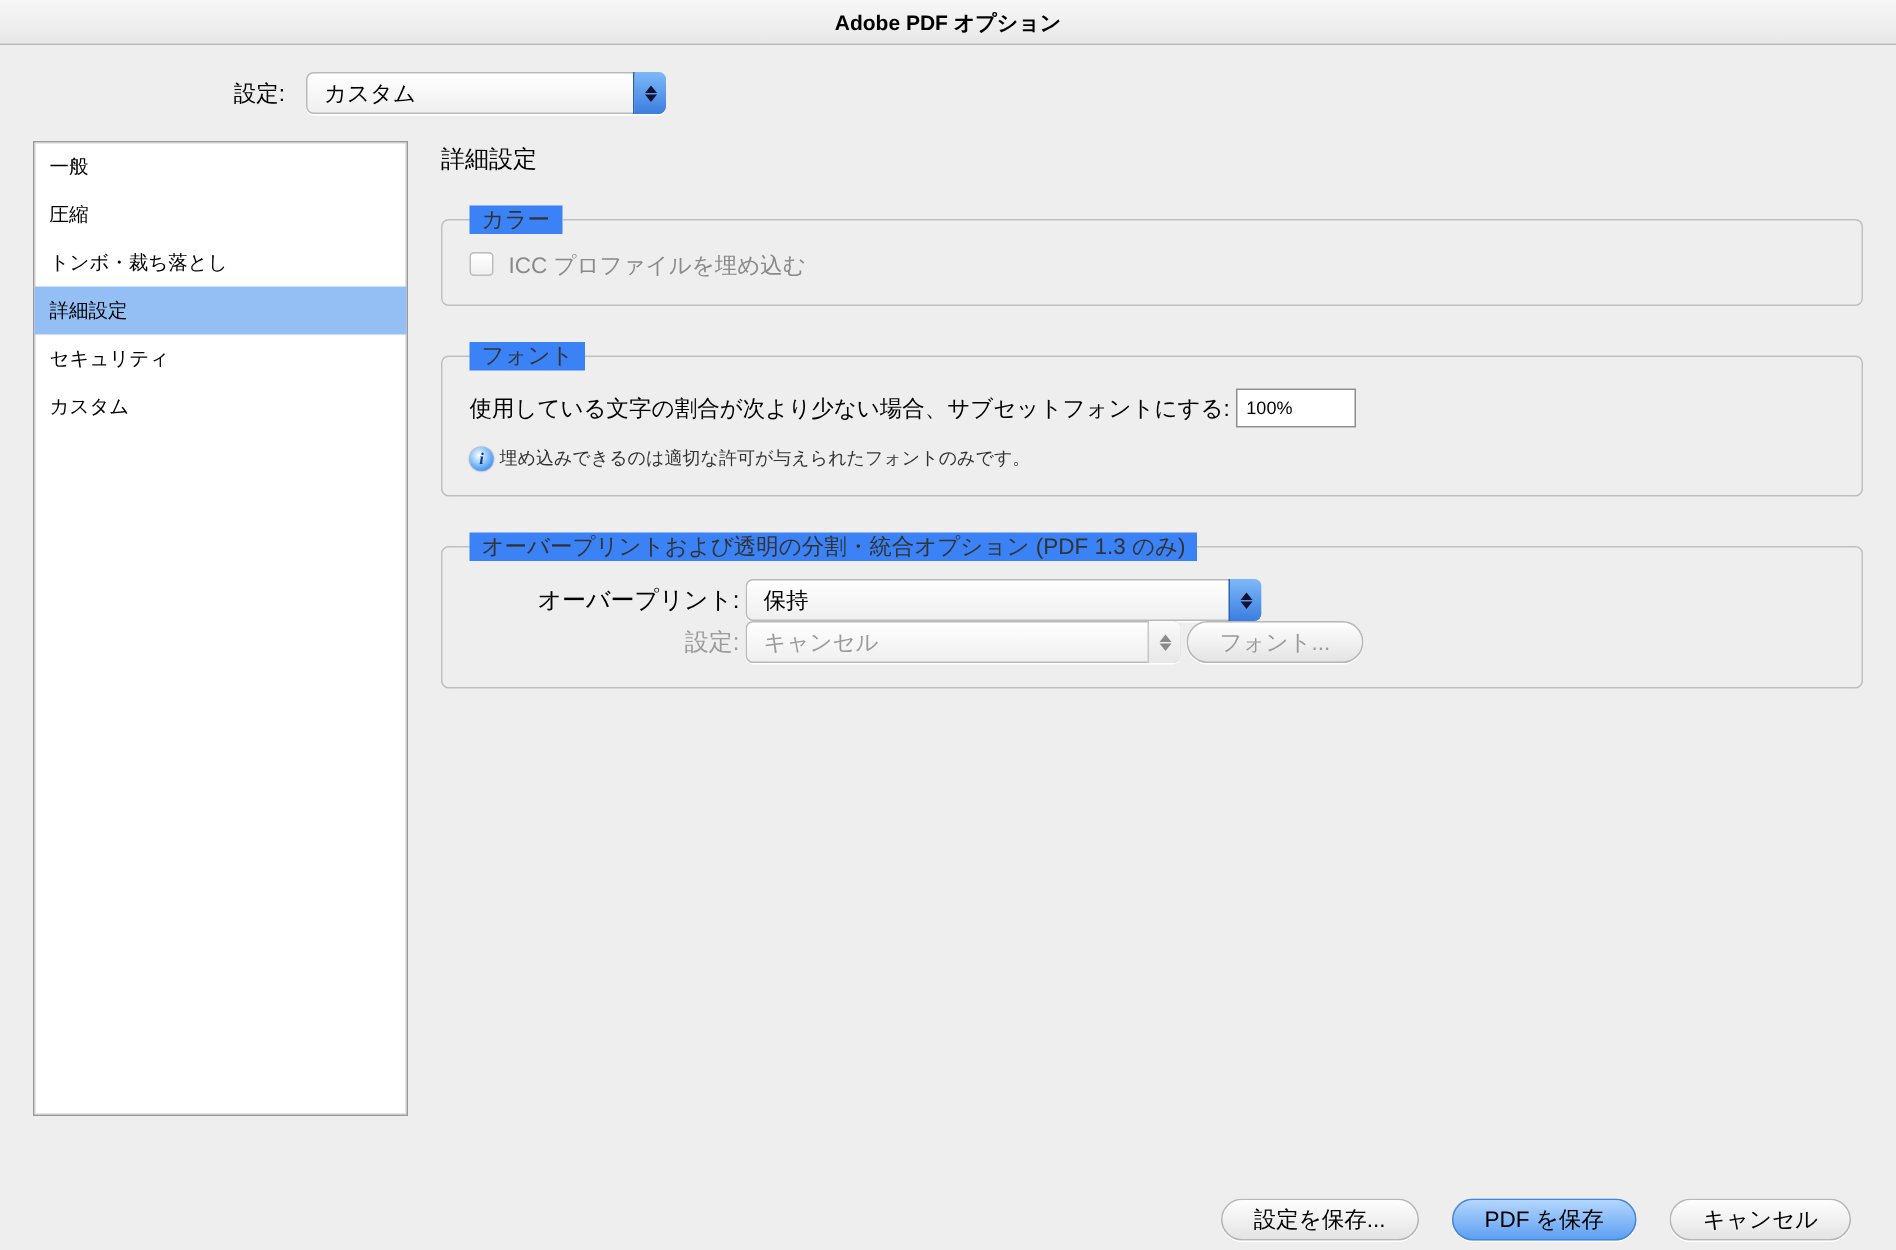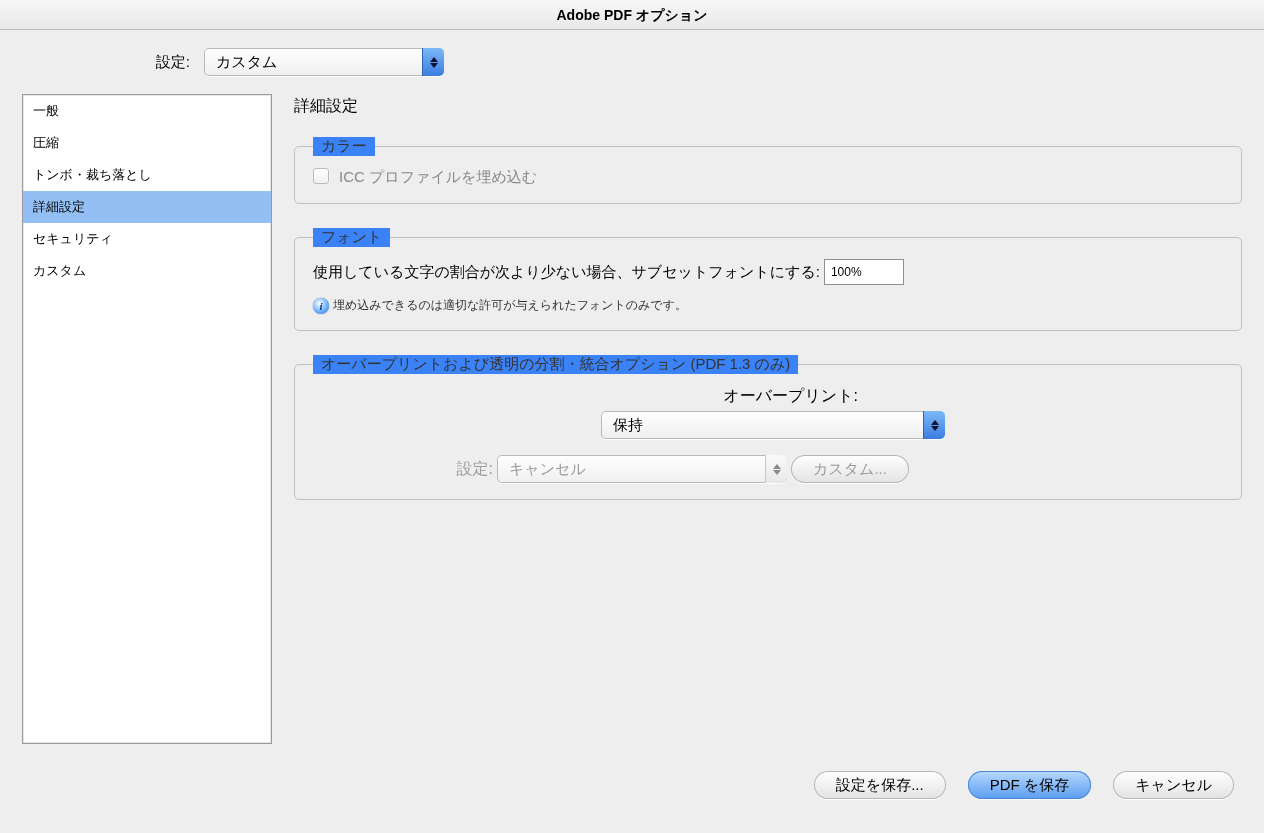--- a/index.html
+++ b/index.html
@@ -148,21 +148,21 @@
   }
   .pill-btn.disabled { color: #9a9a9a; }
   .pill-btn.primary {
     background: linear-gradient(#b8d9ff, #5a9df0);
     box-shadow: inset 0 0 0 1px #4a86d8, 0 1px 0 #fff;
     color: #000;
   }
 
   .footer {
     position: absolute;
-    bottom: 34px;
+    bottom: 6px;
     right: 30px;
     display: flex;
     gap: 22px;
   }
 </style>
 </head>
 <body>
 
 <div class="titlebar">Adobe PDF オプション</div>
 
@@ -217,40 +217,40 @@
         <input class="field" value="100%" style="">
       </div>
       <div class="row small">
         <span class="info-icon">i</span>
         <span>埋め込みできるのは適切な許可が与えられたフォントのみです。</span>
       </div>
     </fieldset>
 
     <fieldset class="group">
       <legend>オーバープリントおよび透明の分割・統合オプション (PDF 1.3 のみ)</legend>
-      <div class="row" style="margin-bottom:16px; padding-left:10px;flex-direction:column;">
+      <div class="row" style="padding-left:10px;">
         <span class="rowlabel" style="width:170px">オーバープリント:</span>
         <div class="aqua-select" style="width:344px">
           <span class="sel-text">保持</span>
           <span class="sel-cap">
             <span class="tri-up"></span>
               <span class="tri-down"></span>
           </span>
         </div>
       </div>
       <div class="row" style="padding-left:10px;">
         <span class="rowlabel disabled" style="width:170px">設定:</span>
         <div class="aqua-select disabled" style="width:290px">
           <span class="sel-text">キャンセル</span>
           <span class="sel-cap">
             <span class="tri-up"></span>
               <span class="tri-down"></span>
           </span>
         </div>
-        <span class="pill-btn disabled">カスタム...</span>
+        <span class="pill-btn disabled">フォント...</span>
       </div>
     </fieldset>
   </div>
 </div>
 
 <div class="footer">
   <span class="pill-btn">設定を保存...</span>
   <span class="pill-btn primary">PDF を保存</span>
   <span class="pill-btn">キャンセル</span>
 </div>

